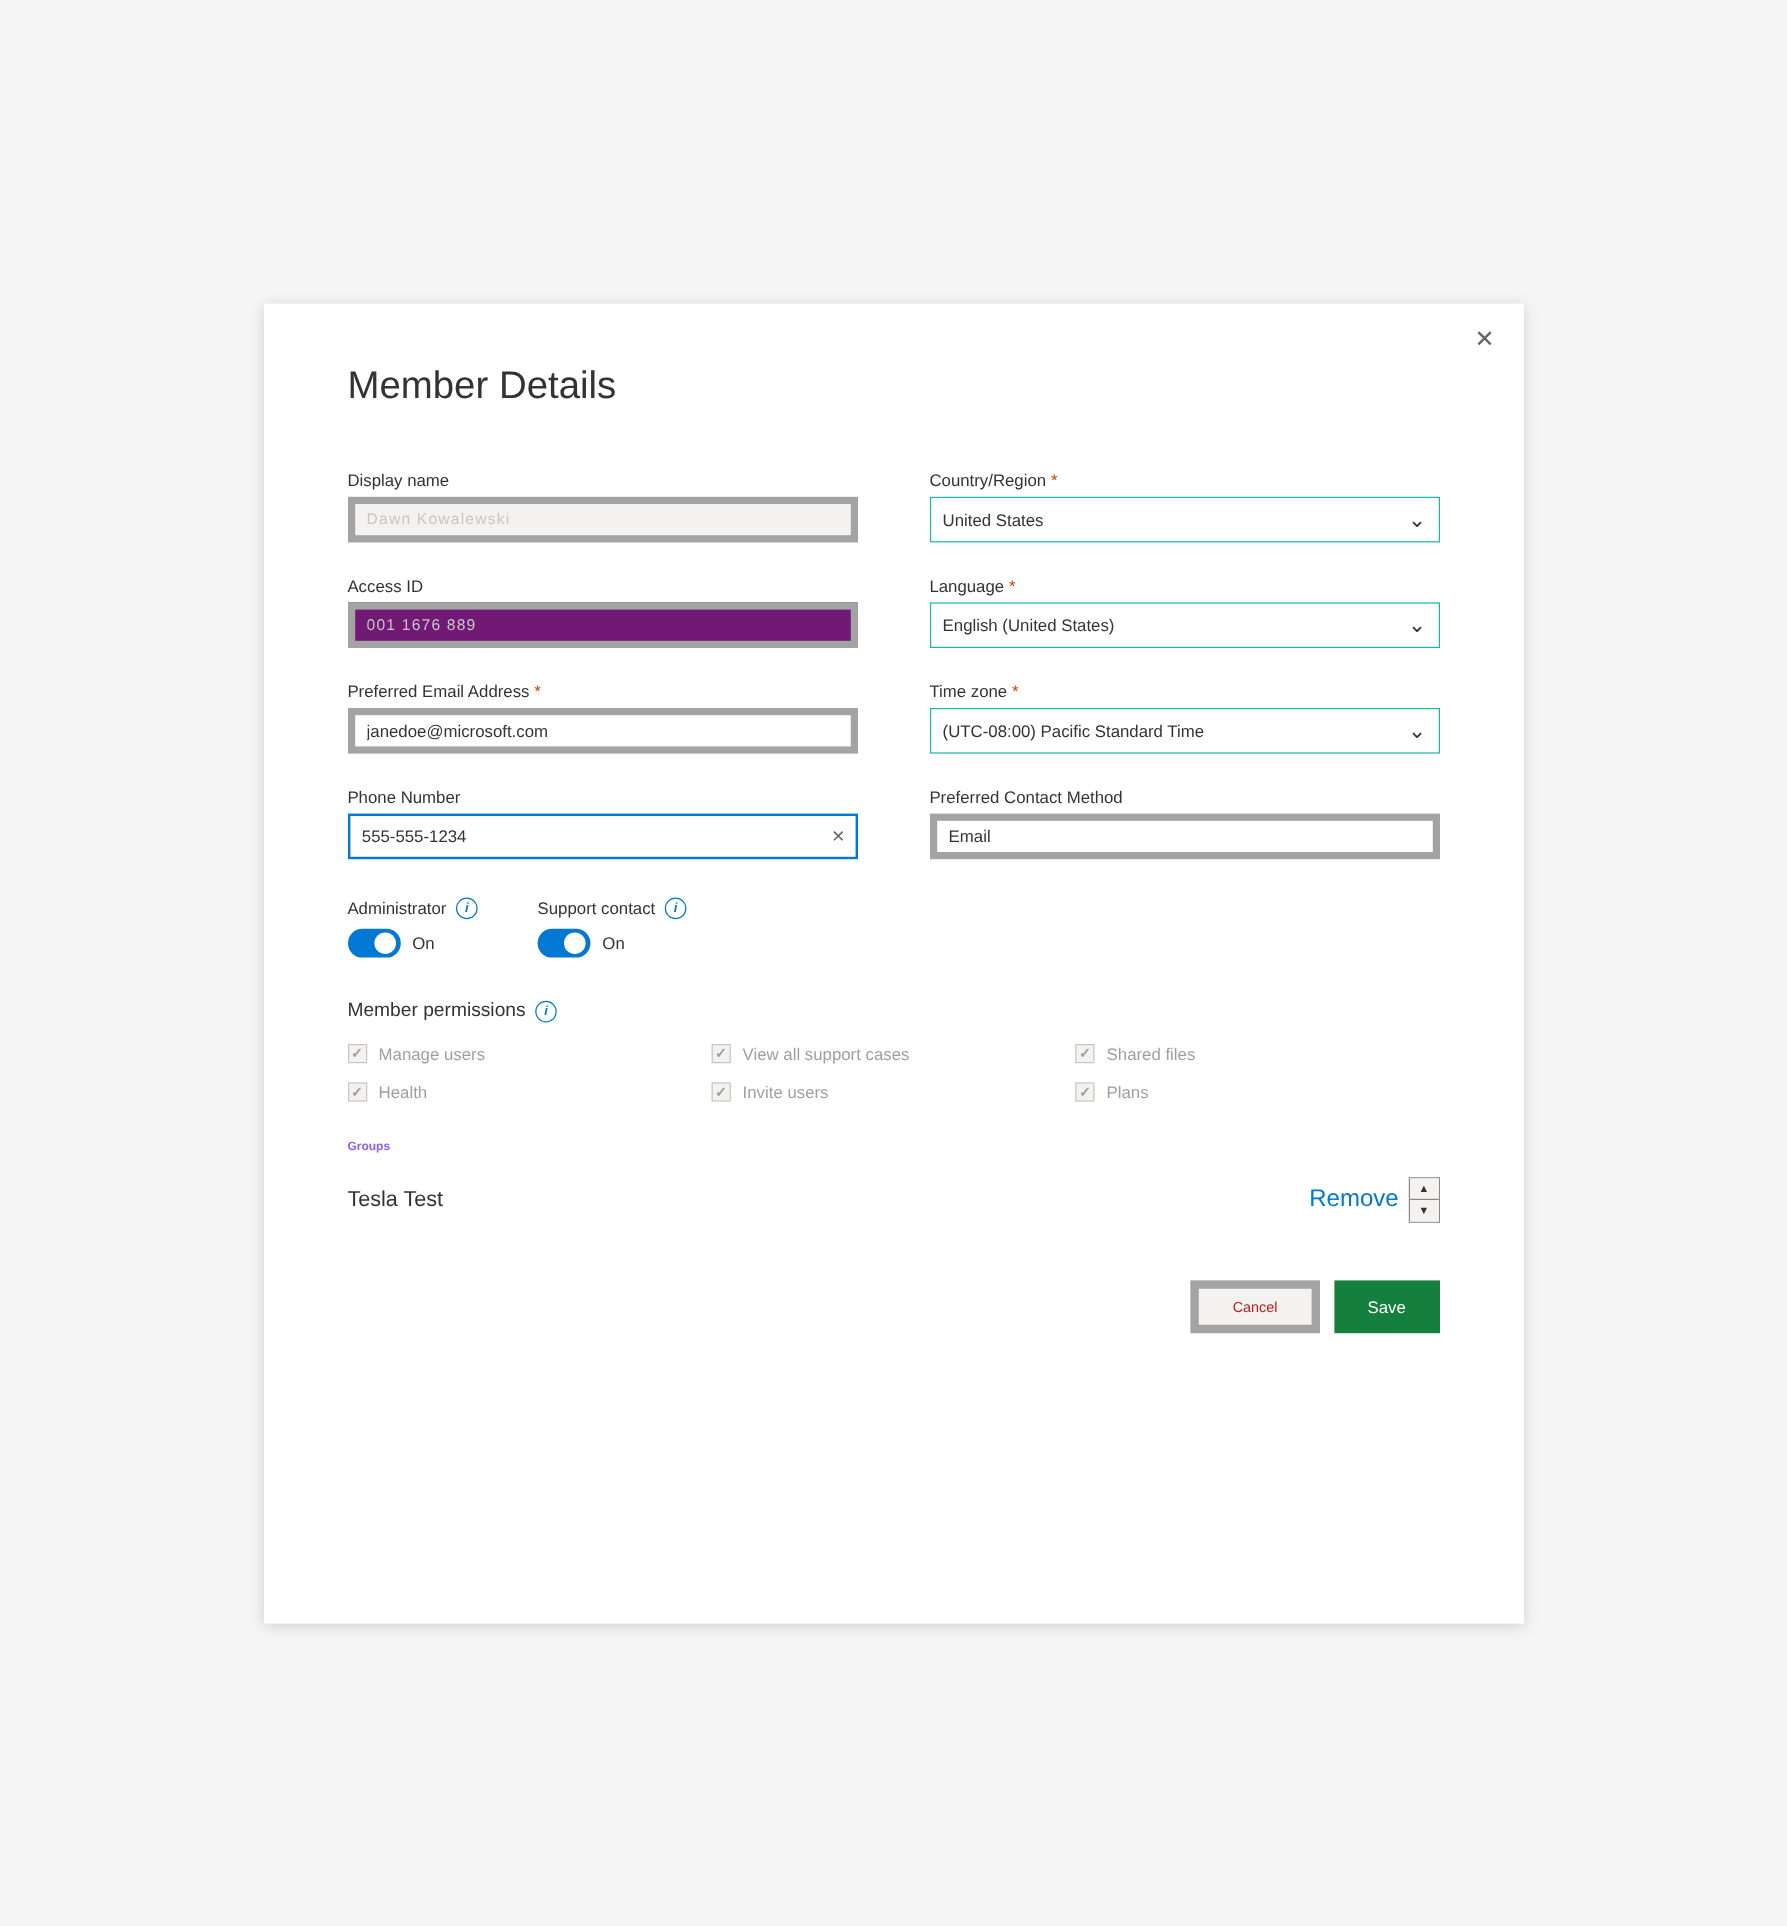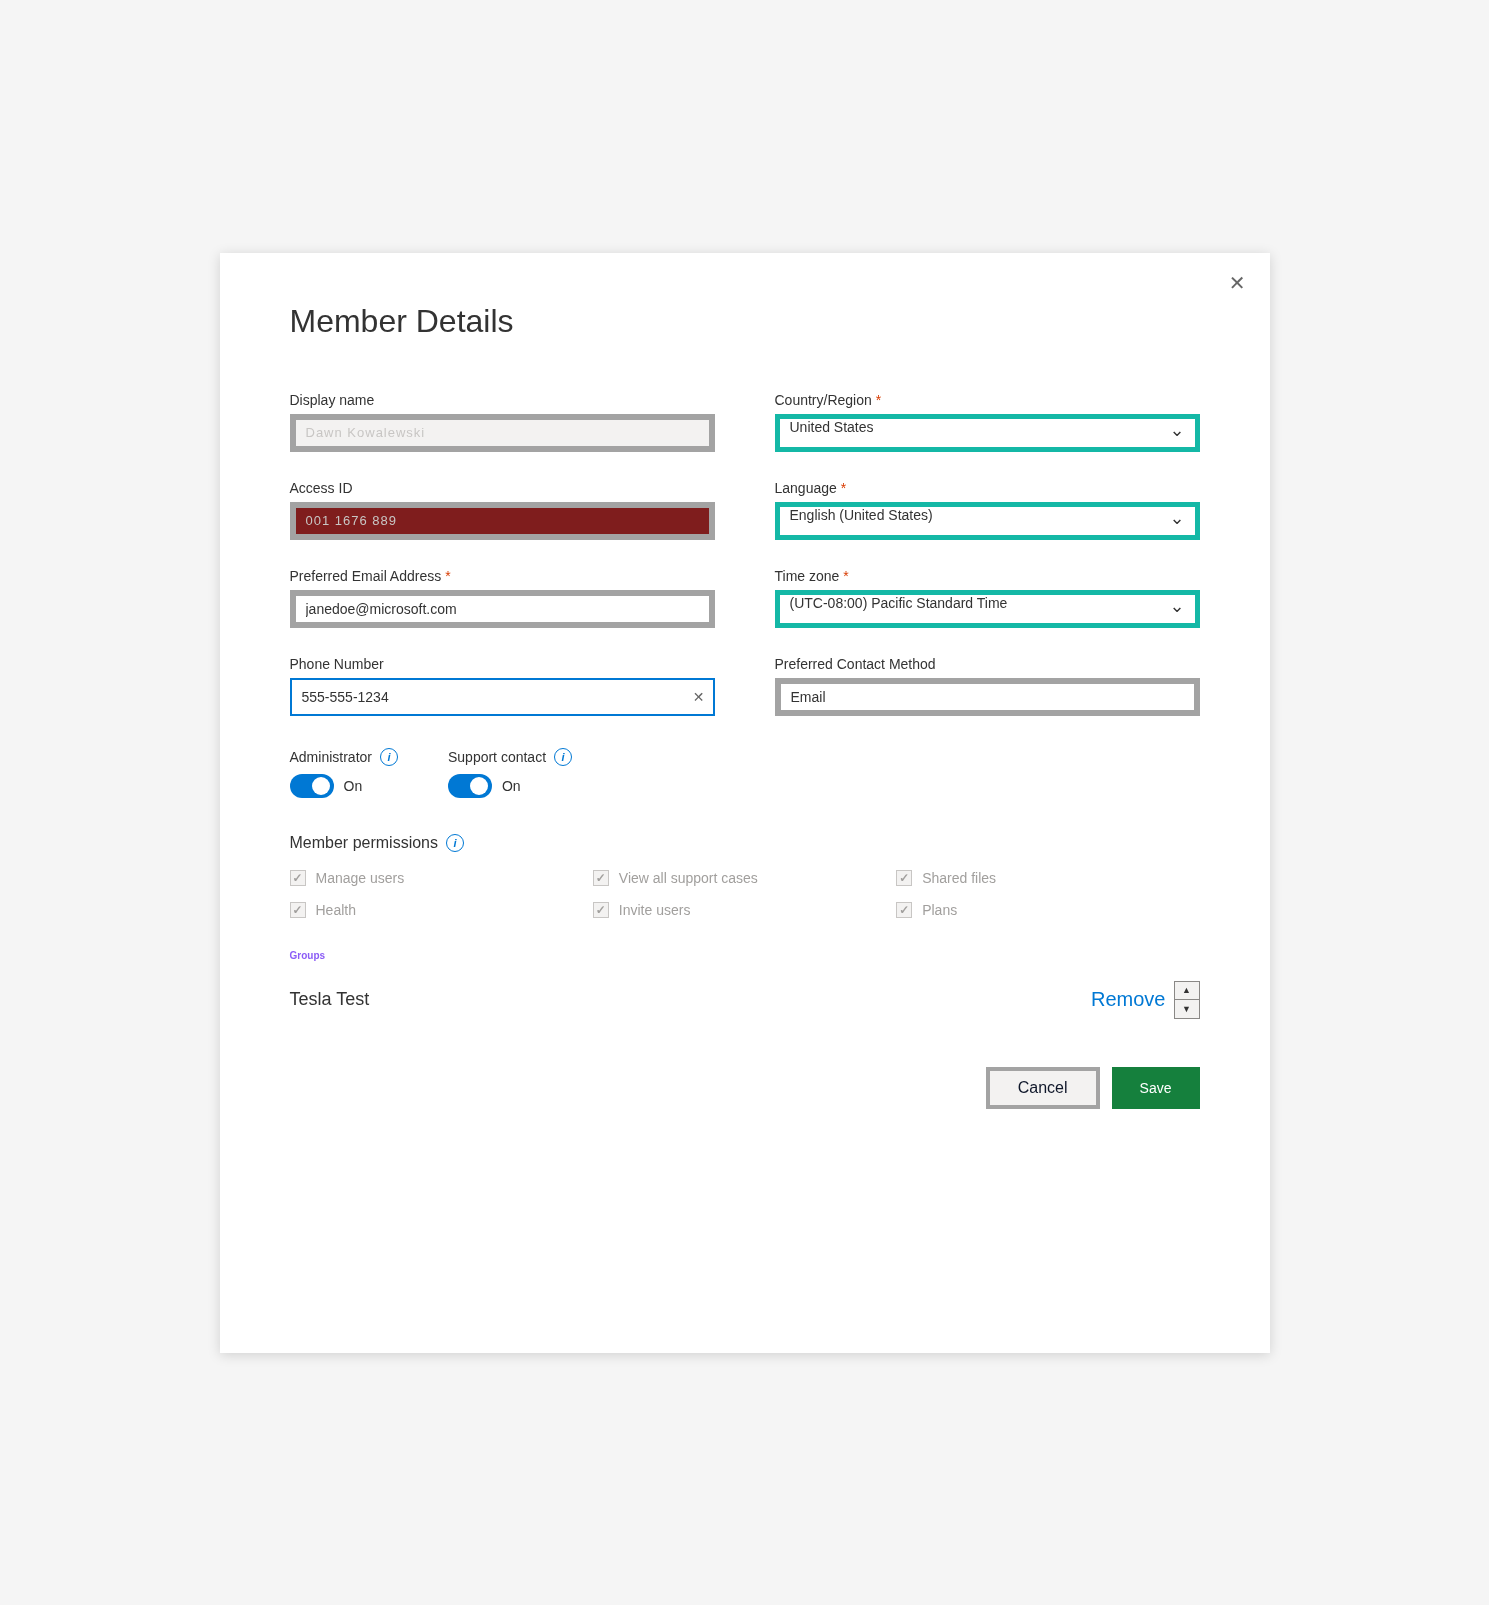--- a/index.html
+++ b/index.html
@@ -68,26 +68,27 @@
       outline: none;
       width: 100%;
     }
     .form-input.blurred {
       background: #f3f2f1;
       color: #a19f9d;
       letter-spacing: 2px;
     }
     .form-select {
       height: 38px;
-      border: 5px solid #14b8a6;
+      border: 1px solid #14b8a6;
       padding: 0 10px;
       font-size: 14px;
       color: #333;
       background: #fff;
       display: flex;
+      align-items: center;
       justify-content: space-between;
       cursor: pointer;
       width: 100%;
     }
     .chevron-down {
       font-size: 18px;
       color: #333;
     }
     .phone-input-wrapper {
       position: relative;
@@ -253,23 +254,23 @@
     }
     .dialog-footer {
       display: flex;
       justify-content: flex-end;
       gap: 12px;
       margin-top: 40px;
     }
     .btn-cancel {
       padding: 8px 28px;
       background: #f3f2f1;
-      border: 4px solid #a3a3a3;
-      font-size: 16px;
-      color: #0f172a;
+      border: 7px solid #a3a3a3;
+      font-size: 12px;
+      color: #b91c1c;
       cursor: pointer;
     }
     .btn-save {
       padding: 8px 28px;
       background: #15803d;
       border: none;
       font-size: 14px;
       color: #fff;
       cursor: pointer;
     }
@@ -295,21 +296,21 @@
         <span class="required">*</span>
       </label>
       <div class="form-select">
         <span>United States</span>
         <span class="chevron-down">⌄</span>
       </div>
     </div>
 
     <div class="form-field">
       <label class="form-label">Access ID</label>
-      <input type="text" class="form-input blurred" value="001 1676 889" style="color: rgb(200, 198, 196); background: #7f1d1d; font-size: 13px; letter-spacing: 1px;">
+      <input type="text" class="form-input blurred" value="001 1676 889" style="color: rgb(200, 198, 196); background: #701a75; font-size: 13px; letter-spacing: 1px;">
     </div>
 
     <div class="form-field">
       <label class="form-label">
         <span>Language</span>
         <span class="required">*</span>
       </label>
       <div class="form-select">
         <span>English (United States)</span>
         <span class="chevron-down">⌄</span>

